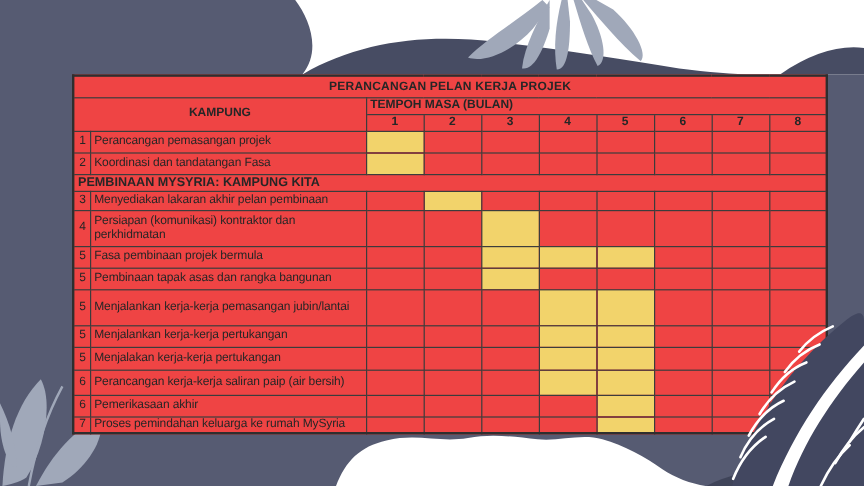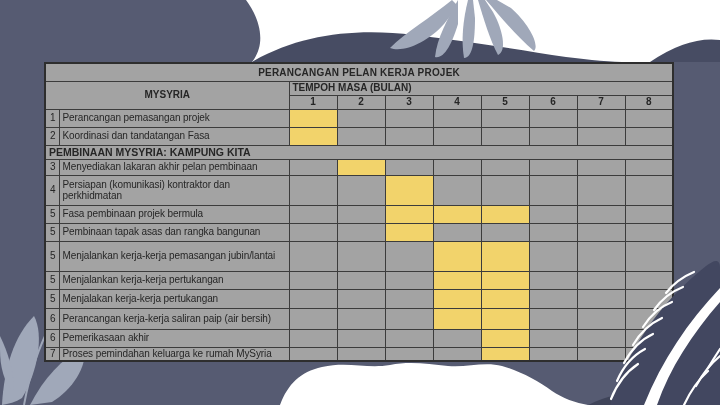--- a/index.html
+++ b/index.html
@@ -4,22 +4,23 @@
 <style>
   html,body{margin:0;padding:0;}
   .stage{
     position:relative;width:720px;height:405px;overflow:hidden;
     background:var(--bg,#565B72);
     font-family:"Liberation Sans",sans-serif;
   }
   svg.deco{position:absolute;left:0;top:0;width:720px;height:405px;pointer-events:none;}
   .gantt{position:absolute;left:44px;top:62px;}
   table.plan{
-    border-collapse:collapse;table-layout:fixed;width:628px;background:#a3a3a3;
+    border-collapse:collapse;table-layout:fixed;width:628px;background:#ef4444;
     border:2px solid #2e2e2e;
+    margin-left:16px;
   }
   table.plan td{
     border:1px solid var(--line,#3c3c3c);
     padding:0 3px;color:var(--text,#262626);
     font-size:10px;line-height:1.15;overflow:hidden;vertical-align:middle;
   }
   td.title-cell{font-weight:bold;font-size:12px;text-align:center;letter-spacing:.2px;}
   td.akt{font-weight:bold;font-size:11px;text-align:center;}
   td.period{font-weight:bold;font-size:10.5px;}
   td.mhead{font-weight:bold;font-size:11px;text-align:center;}
@@ -73,21 +74,21 @@
         <col style="width:48px">
           <col style="width:48px">
           <col style="width:48px">
           <col style="width:48px">
       </colgroup>
       <thead>
         <tr style="height:18px">
           <td colspan="10" class="title-cell">PERANCANGAN PELAN KERJA PROJEK</td>
         </tr>
         <tr style="height:14px">
-          <td colspan="2" rowspan="2" class="akt">MYSYRIA</td>
+          <td colspan="2" rowspan="2" class="akt">KAMPUNG</td>
           <td colspan="8" class="period">TEMPOH MASA (BULAN)</td>
         </tr>
         <tr style="height:14px" id="month-row">
             <td class="mhead">1</td>
             <td class="mhead">2</td>
             <td class="mhead">3</td>
             <td class="mhead">4</td>
             <td class="mhead">5</td>
             <td class="mhead">6</td>
             <td class="mhead">7</td>

